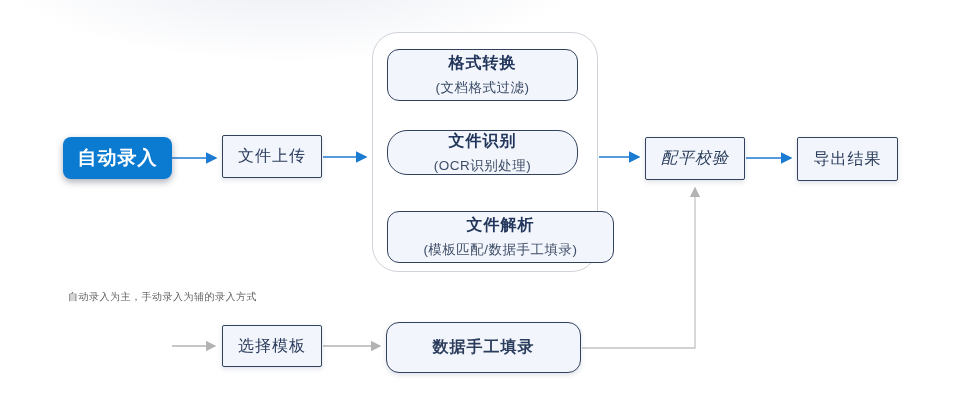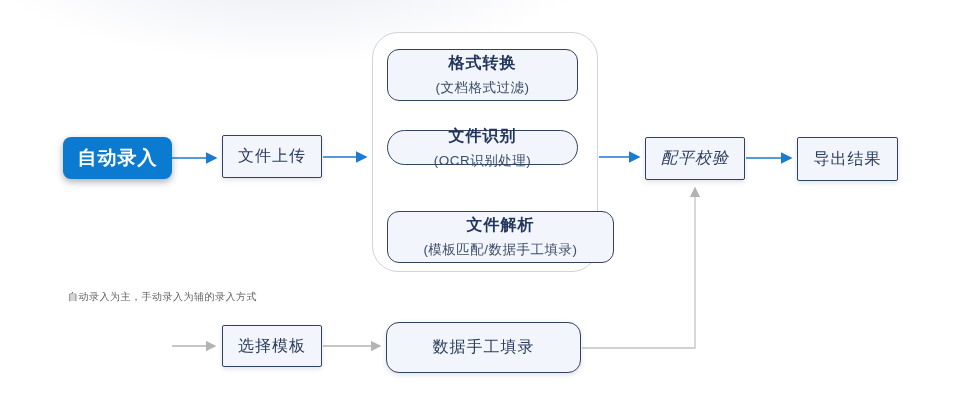--- a/index.html
+++ b/index.html
@@ -72,27 +72,27 @@
     box-shadow: none;
   }
   .proc-title { font-weight: bold; font-size: 16px; color: #22355a; letter-spacing: 1px; }
   .proc-sub   { font-size: 13.5px; color: #3d4c66; letter-spacing: 0.5px; }
 
   
   #btn-auto       { left: 63px;  top: 137px; width: 109px; height: 42px; }
   #node-upload    { left: 222px; top: 135px; width: 100px; height: 43px; }
   #group-process  { left: 372px; top: 32px;  width: 226px; height: 240px; }
   #node-format    { left: 387px; top: 49px;  width: 191px; height: 52px; }
-  #node-ocr       { left: 387px; top: 130px; width: 191px; height: 35px; border-radius: 20px; }
+  #node-ocr       { left: 387px; top: 130px; width: 191px; height: 45px; border-radius: 20px; }
   #node-parse     { left: 387px; top: 211px; width: 227px; height: 52px; }
   #node-balance   { left: 645px; top: 137px; width: 100px; height: 43px; font-style: italic; }
   #node-export    { left: 797px; top: 137px; width: 101px; height: 44px; }
   #btn-manual     { left: 63px;  top: 325px; width: 109px; height: 42px; }
   #node-template  { left: 222px; top: 325px; width: 100px; height: 42px; }
-  #node-fill      { left: 386px; top: 322px; width: 195px; height: 51px; border-radius: 13px; }
+  #node-fill      { left: 386px; top: 322px; width: 195px; height: 51px; border-radius: 13px; font-weight: bold; }
 
   #note {
     position: absolute;
     left: 68px; top: 290px;
     font-size: 10px;
     color: #5f5f5f;
     letter-spacing: 0.5px;
     z-index: 2;
   }
 </style>

